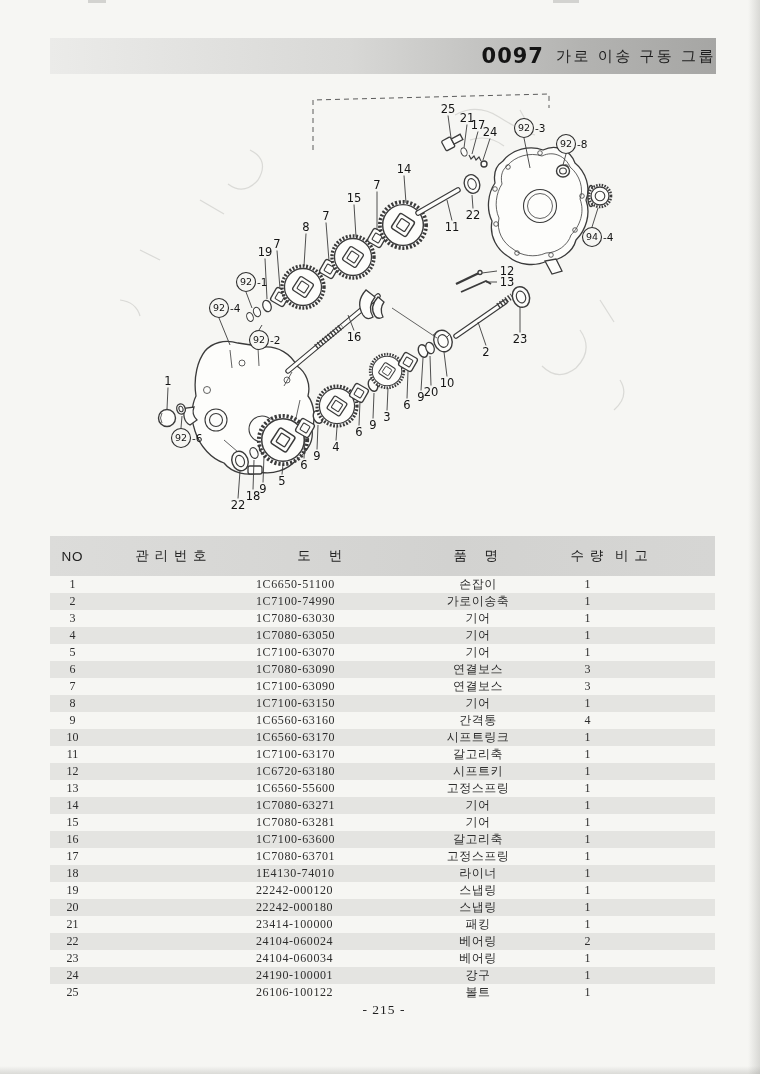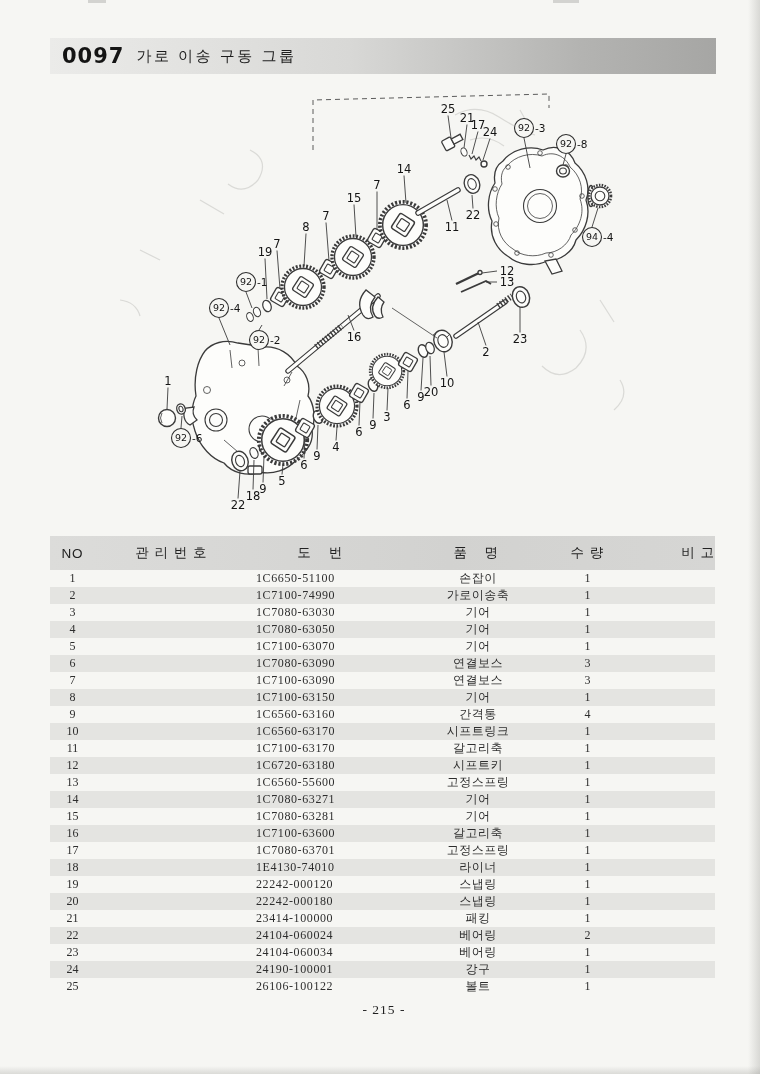--- a/index.html
+++ b/index.html
@@ -11,21 +11,21 @@
   .scan-shade-right{position:absolute;right:0;top:0;width:12px;height:100%;
     background:linear-gradient(to left,rgba(110,110,105,.22),rgba(0,0,0,0));pointer-events:none}
   .scan-shade-bottom{position:absolute;left:0;bottom:0;width:100%;height:8px;
     background:linear-gradient(to top,rgba(110,110,105,.20),rgba(0,0,0,0));pointer-events:none}
   .scan-mark{position:absolute;background:#c4c4c1;opacity:.7;height:3px;top:0}
 
   
   .header-bar{
     position:absolute;left:50px;top:38px;width:666px;height:36px;box-sizing:border-box;
     background:linear-gradient(90deg,#ebebe9 0%,#d8d8d6 45%,#b3b3b1 80%,#a6a6a4 100%);
-    display:flex;align-items:center;padding-left:12px;
+    display:flex;align-items:center;padding-left:12px;justify-content:flex-end;
   }
   .header-code{font-family:"DejaVu Sans",sans-serif;font-weight:bold;font-size:21px;color:#141414;letter-spacing:1px}
   .header-title{font-size:15px;color:#1d1d1d;margin-left:12px;letter-spacing:2.5px}
 
   
   svg.diagram{position:absolute;left:0;top:0}
   .body{fill:#fdfdfb;stroke:#3b3b3b;stroke-width:1.3}
   .teeth{fill:#ffffff;stroke:#3b3b3b;stroke-width:3.4;stroke-dasharray:1.9 1.6}
   .hub2{fill:none;stroke:#3b3b3b;stroke-width:1.1}
   .ring{fill:#fdfdfb;stroke:#3b3b3b;stroke-width:1.4}
@@ -37,32 +37,32 @@
   .dash{stroke:#4a4a4a;stroke-width:0.9;fill:none;stroke-dasharray:5 4}
   .ghost{stroke:#c3c3bf;stroke-width:1.2;fill:none;opacity:.55}
   .leader{stroke:#3c3c3c;stroke-width:0.9;fill:none}
   .callout-text{font-family:"DejaVu Sans",sans-serif;font-size:11.5px;fill:#141414;text-anchor:middle}
   .callout-text.circled{font-size:9.5px}
   .callout-suffix{font-family:"DejaVu Sans",sans-serif;font-size:10.5px;fill:#141414;text-anchor:start}
   .callout-circle{fill:#f6f6f3;stroke:#2e2e2e;stroke-width:1.1}
 
   
   .parts-table{position:absolute;left:50px;top:536px;width:665px}
-  .thead{display:flex;height:34px;align-items:center;
+  .thead{display:flex;height:40px;align-items:center;
     background:linear-gradient(90deg,#dcdcda,#d2d2d0 60%,#d6d6d4)}
   .th{font-size:13.5px;color:#222;white-space:pre;text-align:center;letter-spacing:1px}
   .trow{display:flex;height:17px;align-items:center}
   .trow.shade{background:#e4e4e1}
   .c{font-family:"Liberation Serif","DejaVu Serif",serif;font-size:12px;color:#2d2d2d;white-space:nowrap;overflow:hidden}
   .w-no{width:45px;text-align:center}
   .w-mgmt{width:153px;text-align:center}
   .w-dwg{width:144px;text-align:left;padding-left:8px;box-sizing:border-box;letter-spacing:.6px}
   .w-name{width:168px;text-align:center;padding-left:4px;box-sizing:border-box;letter-spacing:.5px}
   .w-qty{width:55px;text-align:center}
-  .w-note{width:100px;text-align:right}
+  .w-note{width:100px;text-align:left}
   .th.w-dwg,.th.w-name{text-align:center;padding-left:0}
 
   .footer{position:absolute;top:1002px;left:4px;width:760px;text-align:center;
     font-family:"Liberation Serif","DejaVu Serif",serif;font-size:13.5px;letter-spacing:1px;color:#1f1f1f}
 </style>
 </head>
 <body>
 
 <div class="scan-mark" style="left:88px;width:18px"></div>
 <div class="scan-mark" style="left:553px;width:26px"></div>

